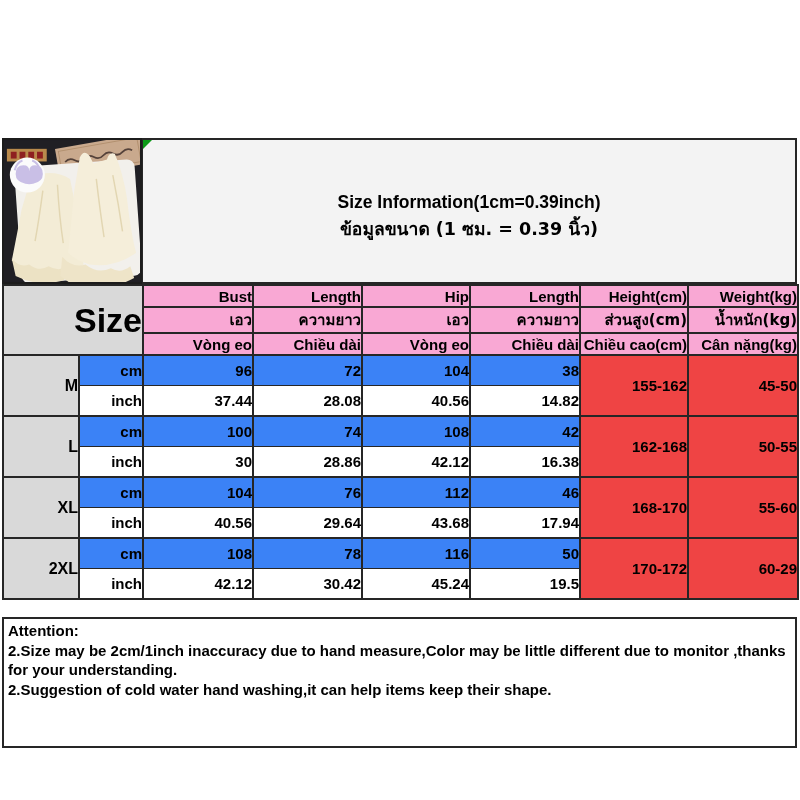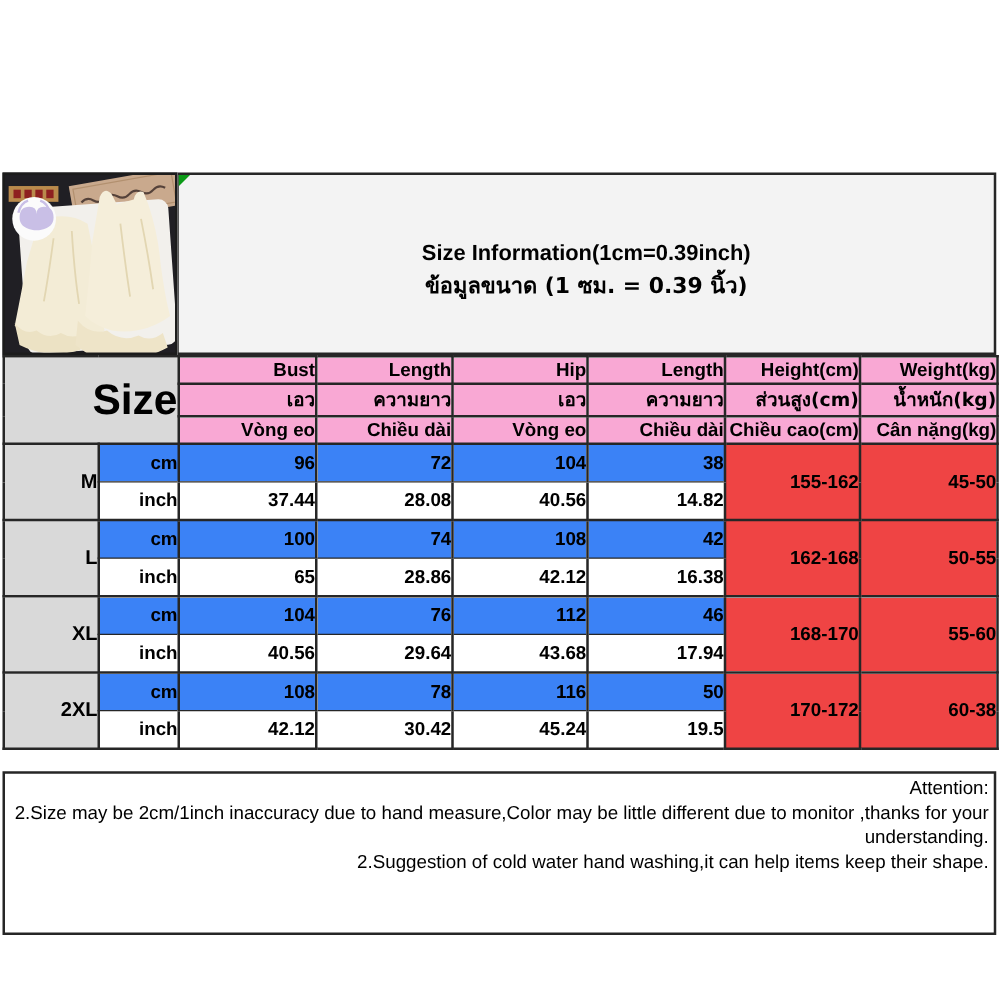--- a/index.html
+++ b/index.html
@@ -37,21 +37,21 @@
   th.size-big{font-size:34px;background:#d9d9d9;}
   td.size-name{background:#d9d9d9;font-size:16px;border-bottom-width:2px;}
   tr.cm-row td{height:29px;background:#3b82f6;border-bottom-width:1px;}
   tr.inch-row td{height:29px;background:#ffffff;border-top-width:1px;}
   tr.cm-row td.size-name,tr.cm-row td.merged{border-bottom-width:2px;background:#ef4444;}
   tr.cm-row td.size-name{background:#d9d9d9;}
   
   .attention{
     position:absolute;left:2px;top:572px;width:795px;height:131px;
     box-sizing:border-box;border:2px solid #262626;background:#fff;
-    padding:2px 4px;font-size:15px;line-height:19.5px;font-weight:normal;text-align:right;
+    padding:2px 4px;font-size:15px;line-height:19.5px;font-weight:bold;
   }
 </style>
 </head>
 <body>
 
 <div class="sheet">
 
   <div class="top-row">
     <div class="product-image">
       <svg viewBox="0 0 140 146">
@@ -149,21 +149,21 @@
       <td>cm</td>
       <td>100</td>
       <td>74</td>
       <td>108</td>
       <td>42</td>
       <td class="merged" rowspan="2">162-168</td>
       <td class="merged" rowspan="2">50-55</td>
     </tr>
     <tr class="inch-row">
       <td>inch</td>
-      <td>65</td>
+      <td>30</td>
       <td>28.86</td>
       <td>42.12</td>
       <td>16.38</td>
     </tr>
 
     <tr class="cm-row">
       <td class="size-name" rowspan="2">XL</td>
       <td>cm</td>
       <td>104</td>
       <td>76</td>
@@ -181,21 +181,21 @@
     </tr>
 
     <tr class="cm-row">
       <td class="size-name" rowspan="2">2XL</td>
       <td>cm</td>
       <td>108</td>
       <td>78</td>
       <td>116</td>
       <td>50</td>
       <td class="merged" rowspan="2">170-172</td>
-      <td class="merged" rowspan="2">60-38</td>
+      <td class="merged" rowspan="2">60-29</td>
     </tr>
     <tr class="inch-row">
       <td>inch</td>
       <td>42.12</td>
       <td>30.42</td>
       <td>45.24</td>
       <td>19.5</td>
     </tr>
   </tbody>
     </table>

